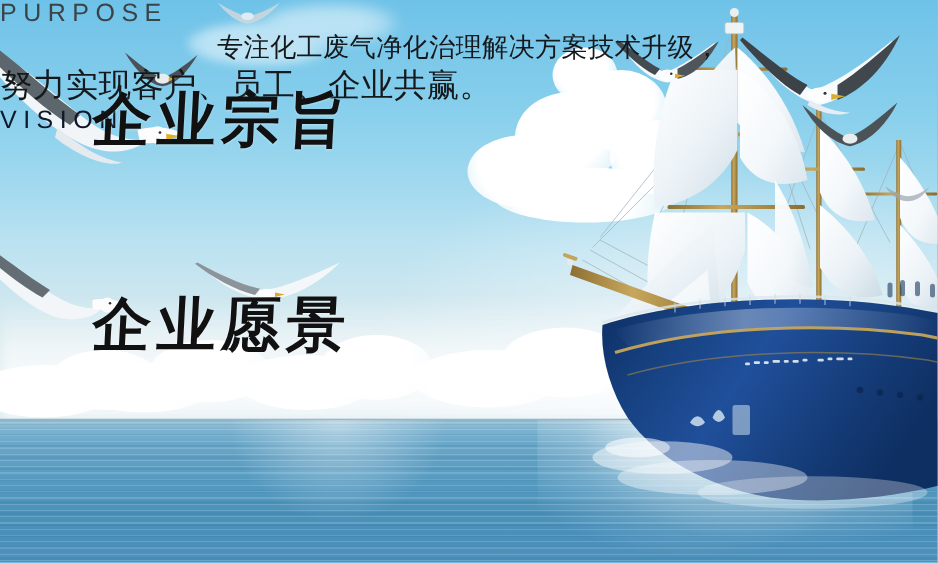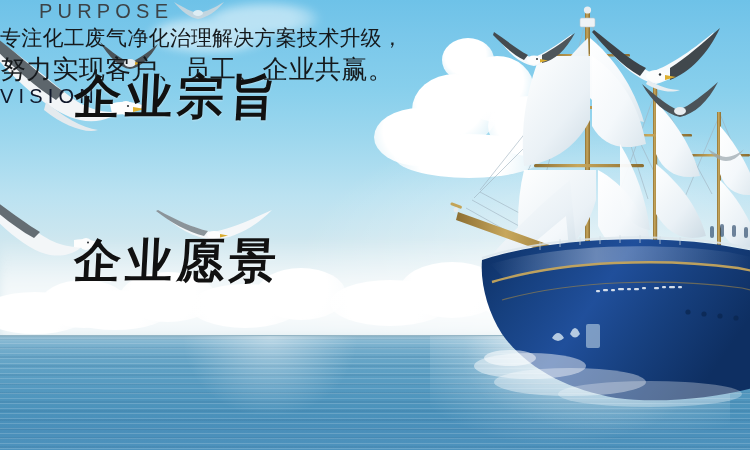--- a/index.html
+++ b/index.html
@@ -156,29 +156,29 @@
     transform:skewX(-3deg);
   }
   
   #t-purpose-en {
     left:308px; top:94px;
     font-family:"Liberation Sans", sans-serif;
     font-size:20px; font-weight:400;
     letter-spacing:0.26em;
     color:#3c4347;
     white-space:nowrap;
-    margin-left:39px;
   }
   
   #t-purpose-b1 {
     left:70px; top:142px;
     font-family:"DejaVu Sans", sans-serif;
     font-size:21px; line-height:31px; font-weight:400;
     letter-spacing:0.01em; color:#15191c;
     white-space:nowrap;
+    text-align:center;
   }
   #t-purpose-b2 {
     left:70px; top:172px;
     font-family:"DejaVu Sans", sans-serif;
     font-size:26px; line-height:31px; font-weight:400;
     letter-spacing:0.01em; color:#15191c;
     white-space:nowrap;
   }
   
   #t-vision-cn {

